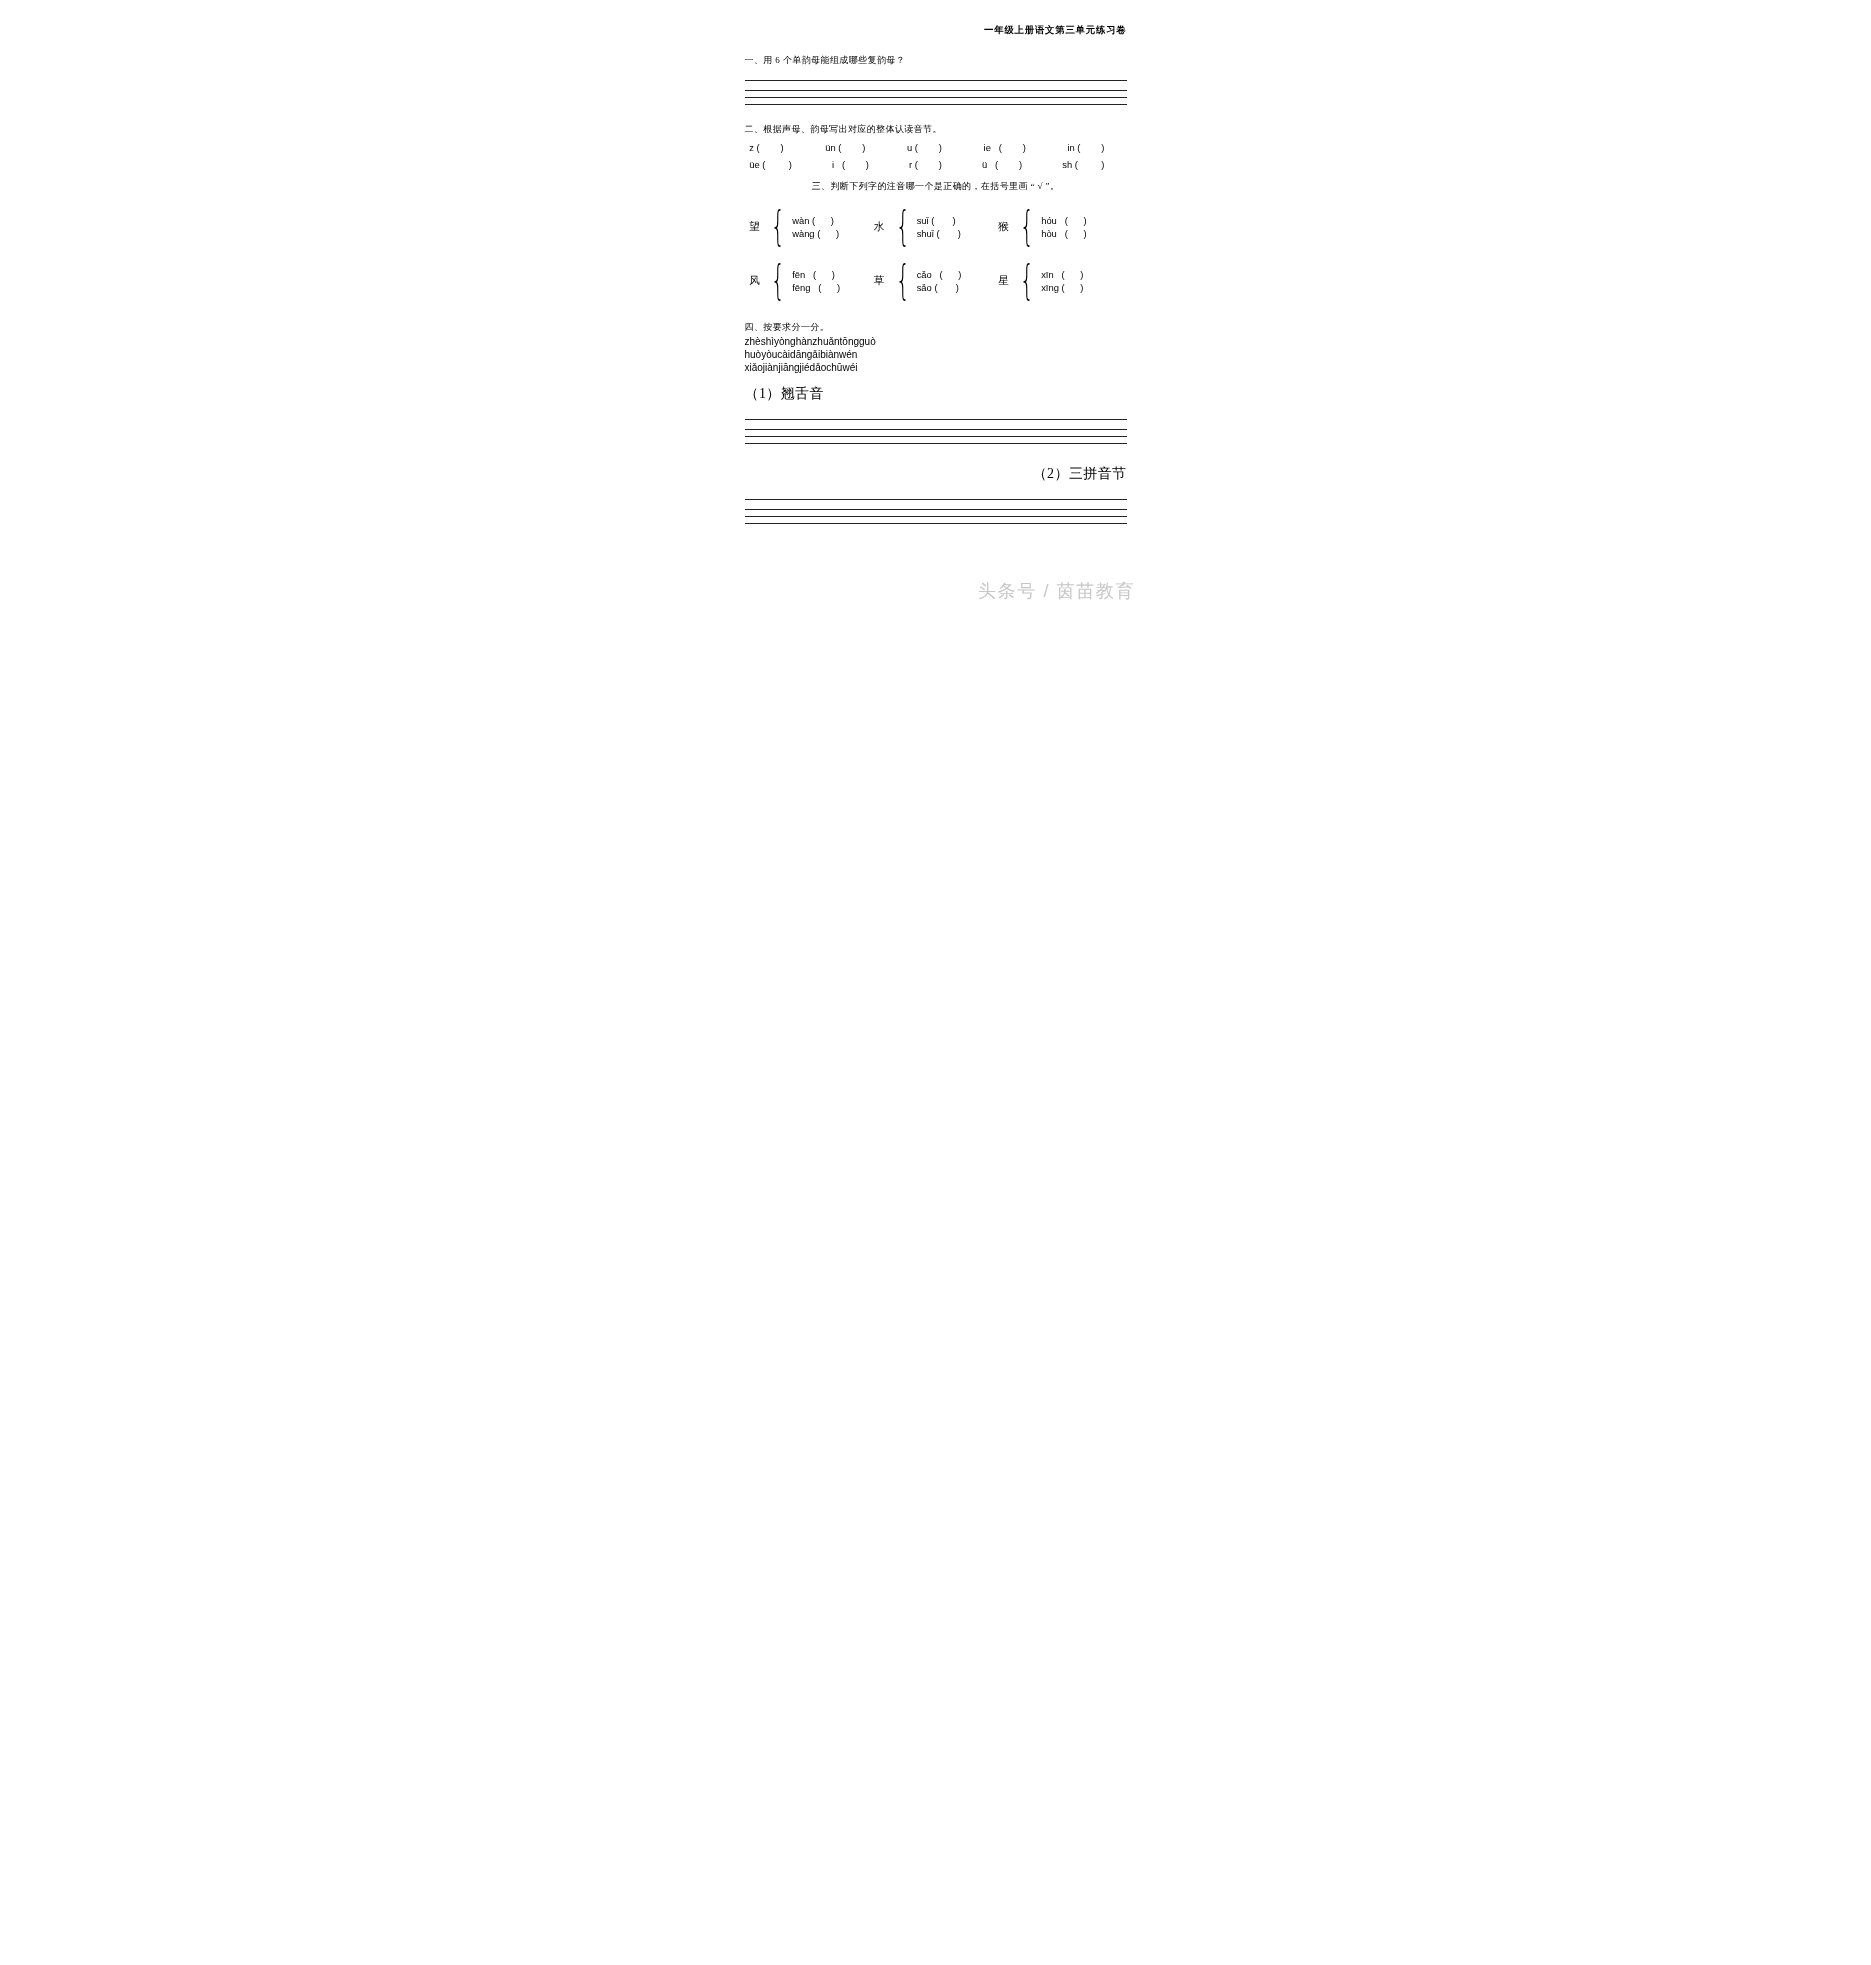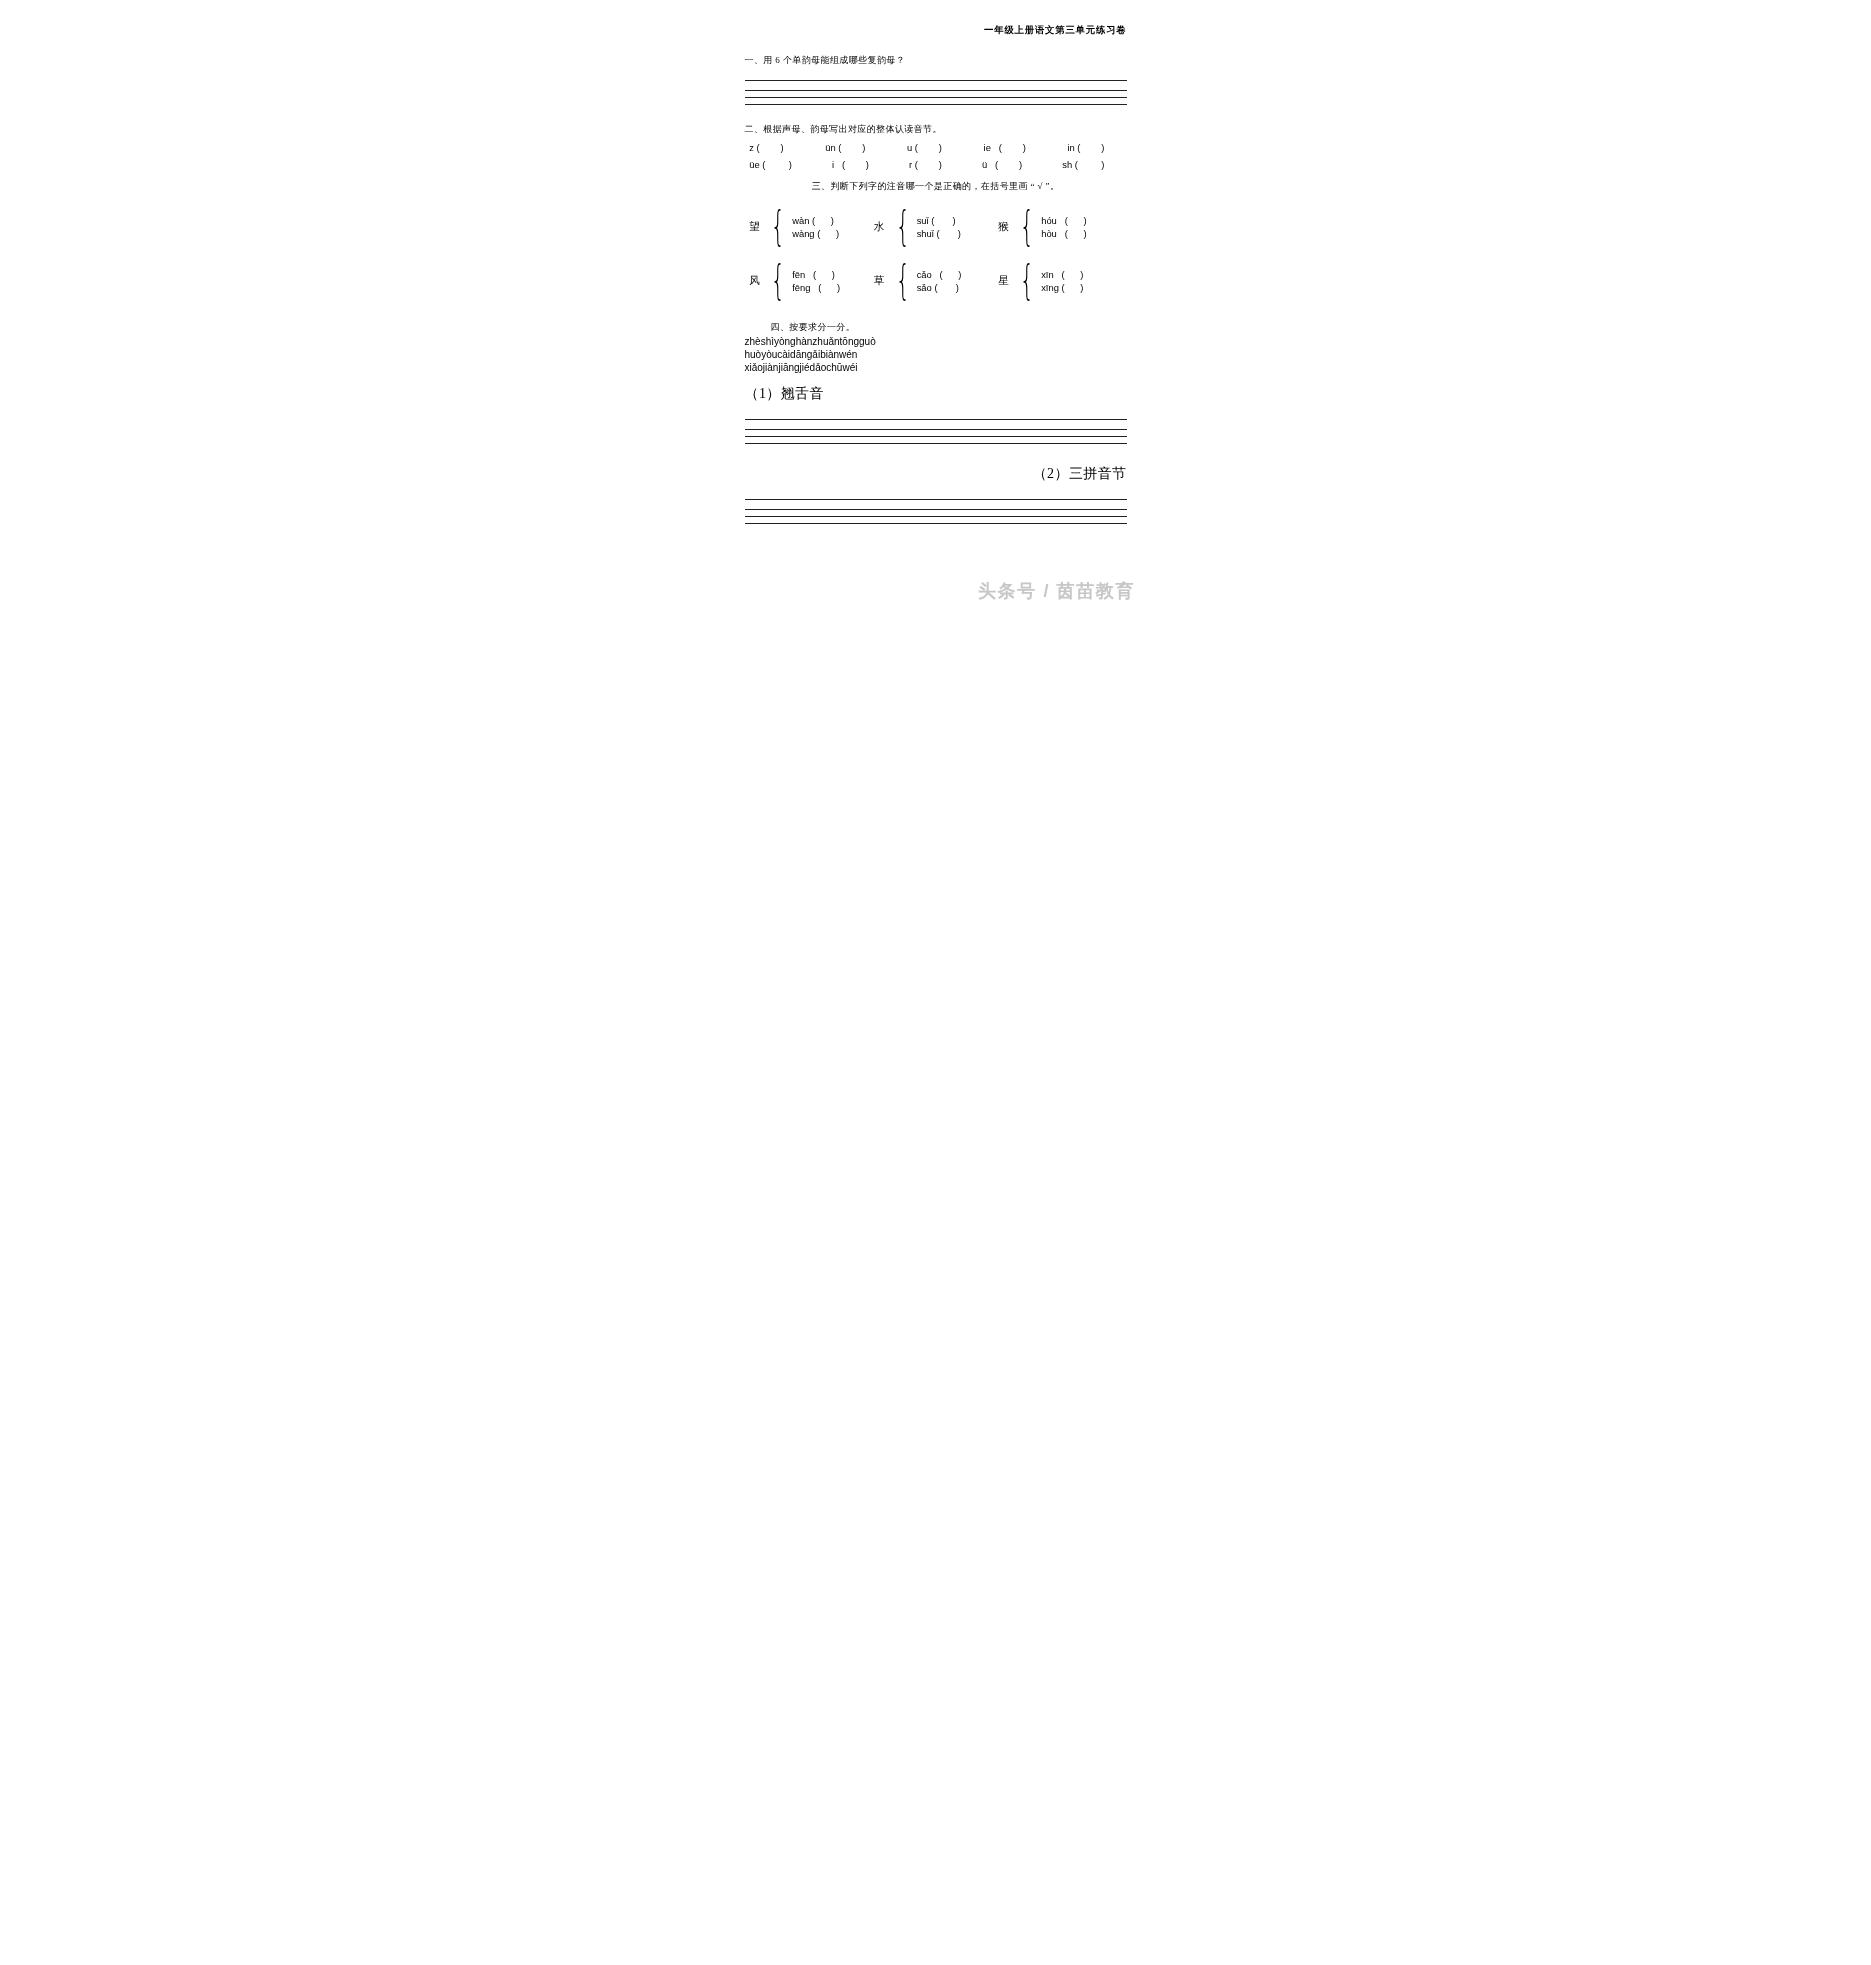--- a/index.html
+++ b/index.html
@@ -28,21 +28,21 @@
     margin-top: 8.6px;
   }
 
   .heading {
     font-size: 9px;
     letter-spacing: 0.4px;
     margin-top: 17.3px;
   }
   .heading.tight { margin-top: 9.4px; text-align: center; }
   .heading.sec2  { margin-top: 18px; }
-  .heading.sec4  { margin-top: 19.7px; margin-left: 26px; }
+  .heading.sec4  { margin-top: 19.7px; }
 
   
   .lines { margin-top: 13.4px; }
   .lines .ln {
     height: 0;
     border-top: 0.6px solid #222;
   }
   .lines .g-big   { margin-top: 8.6px; }
   .lines .g-small { margin-top: 5.9px; }
 
@@ -107,21 +107,21 @@
     margin-top: 11.8px;
   }
   .sub-heading.second { margin-top: 21px; text-align: right; }
 
   .watermark {
     position: absolute;
     right: 16.5px;
     bottom: 8.6px;
     font-family: "Liberation Sans", sans-serif;
     font-size: 18px;
-    font-weight: 700;
+    font-weight: 400;
     color: #c7c7c7;
     letter-spacing: 1.6px;
     white-space: pre;
   }
 </style>
 </head>
 <body>
 
 <div class="page">
 

